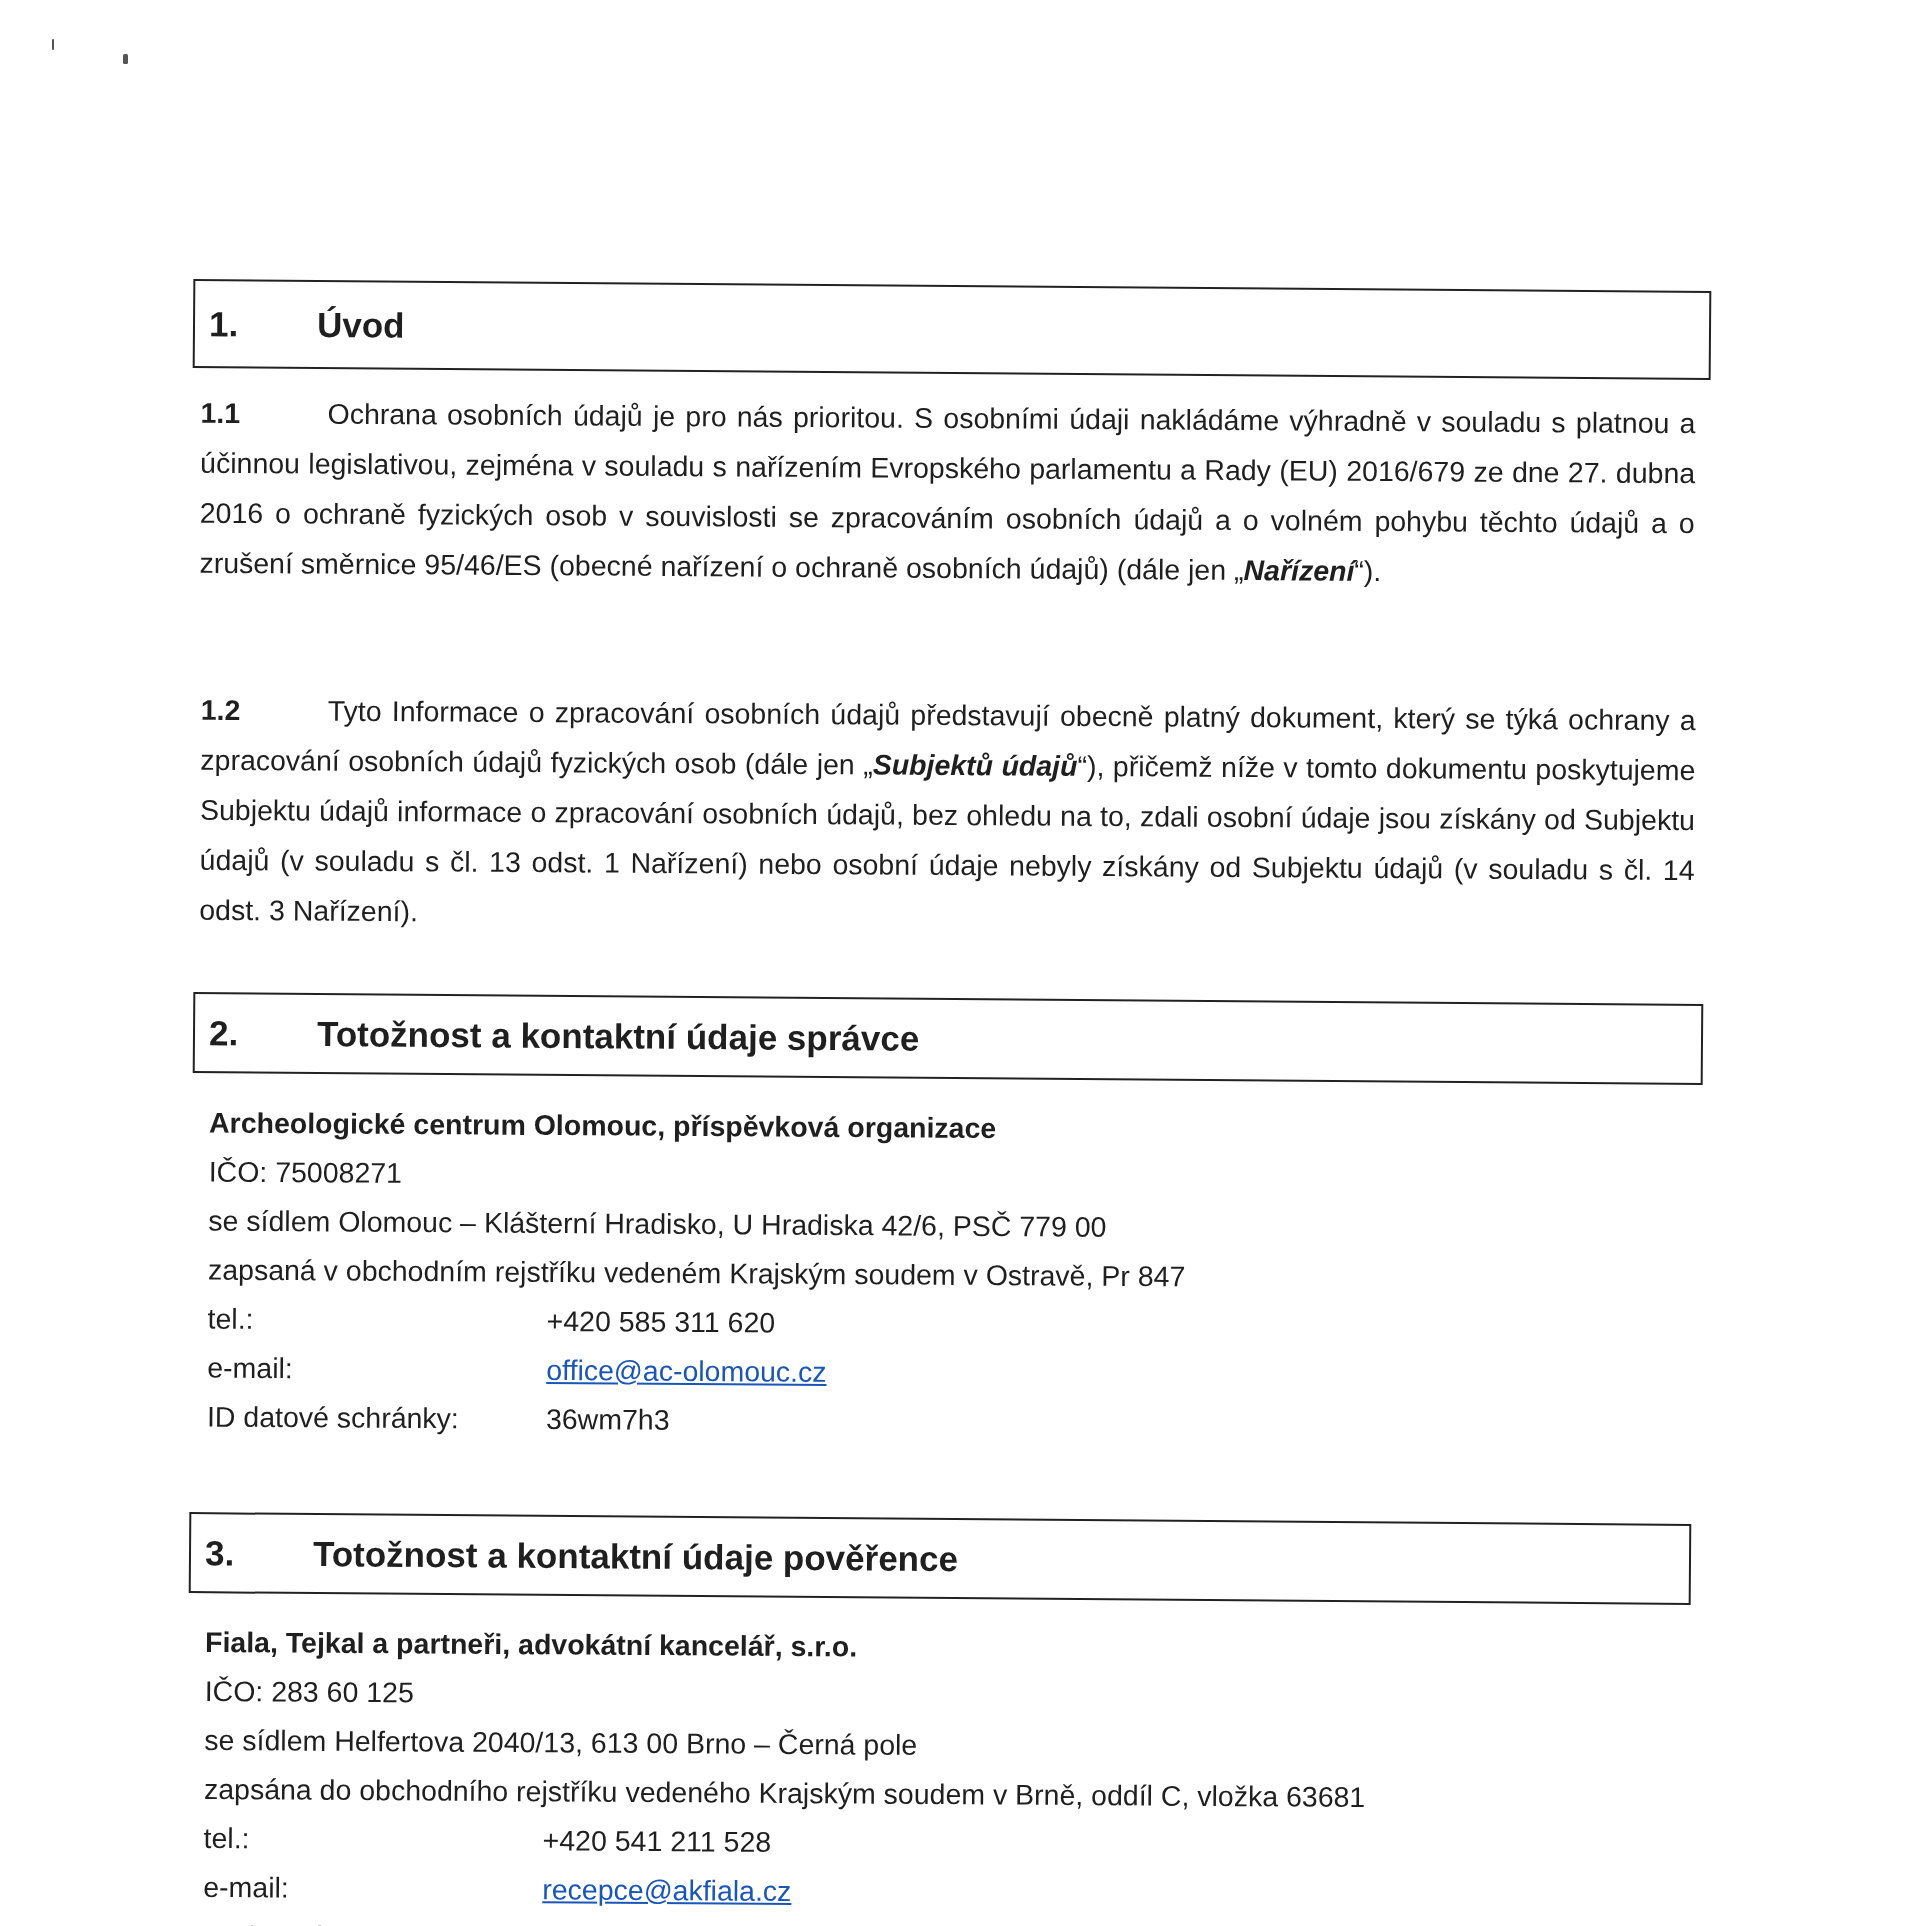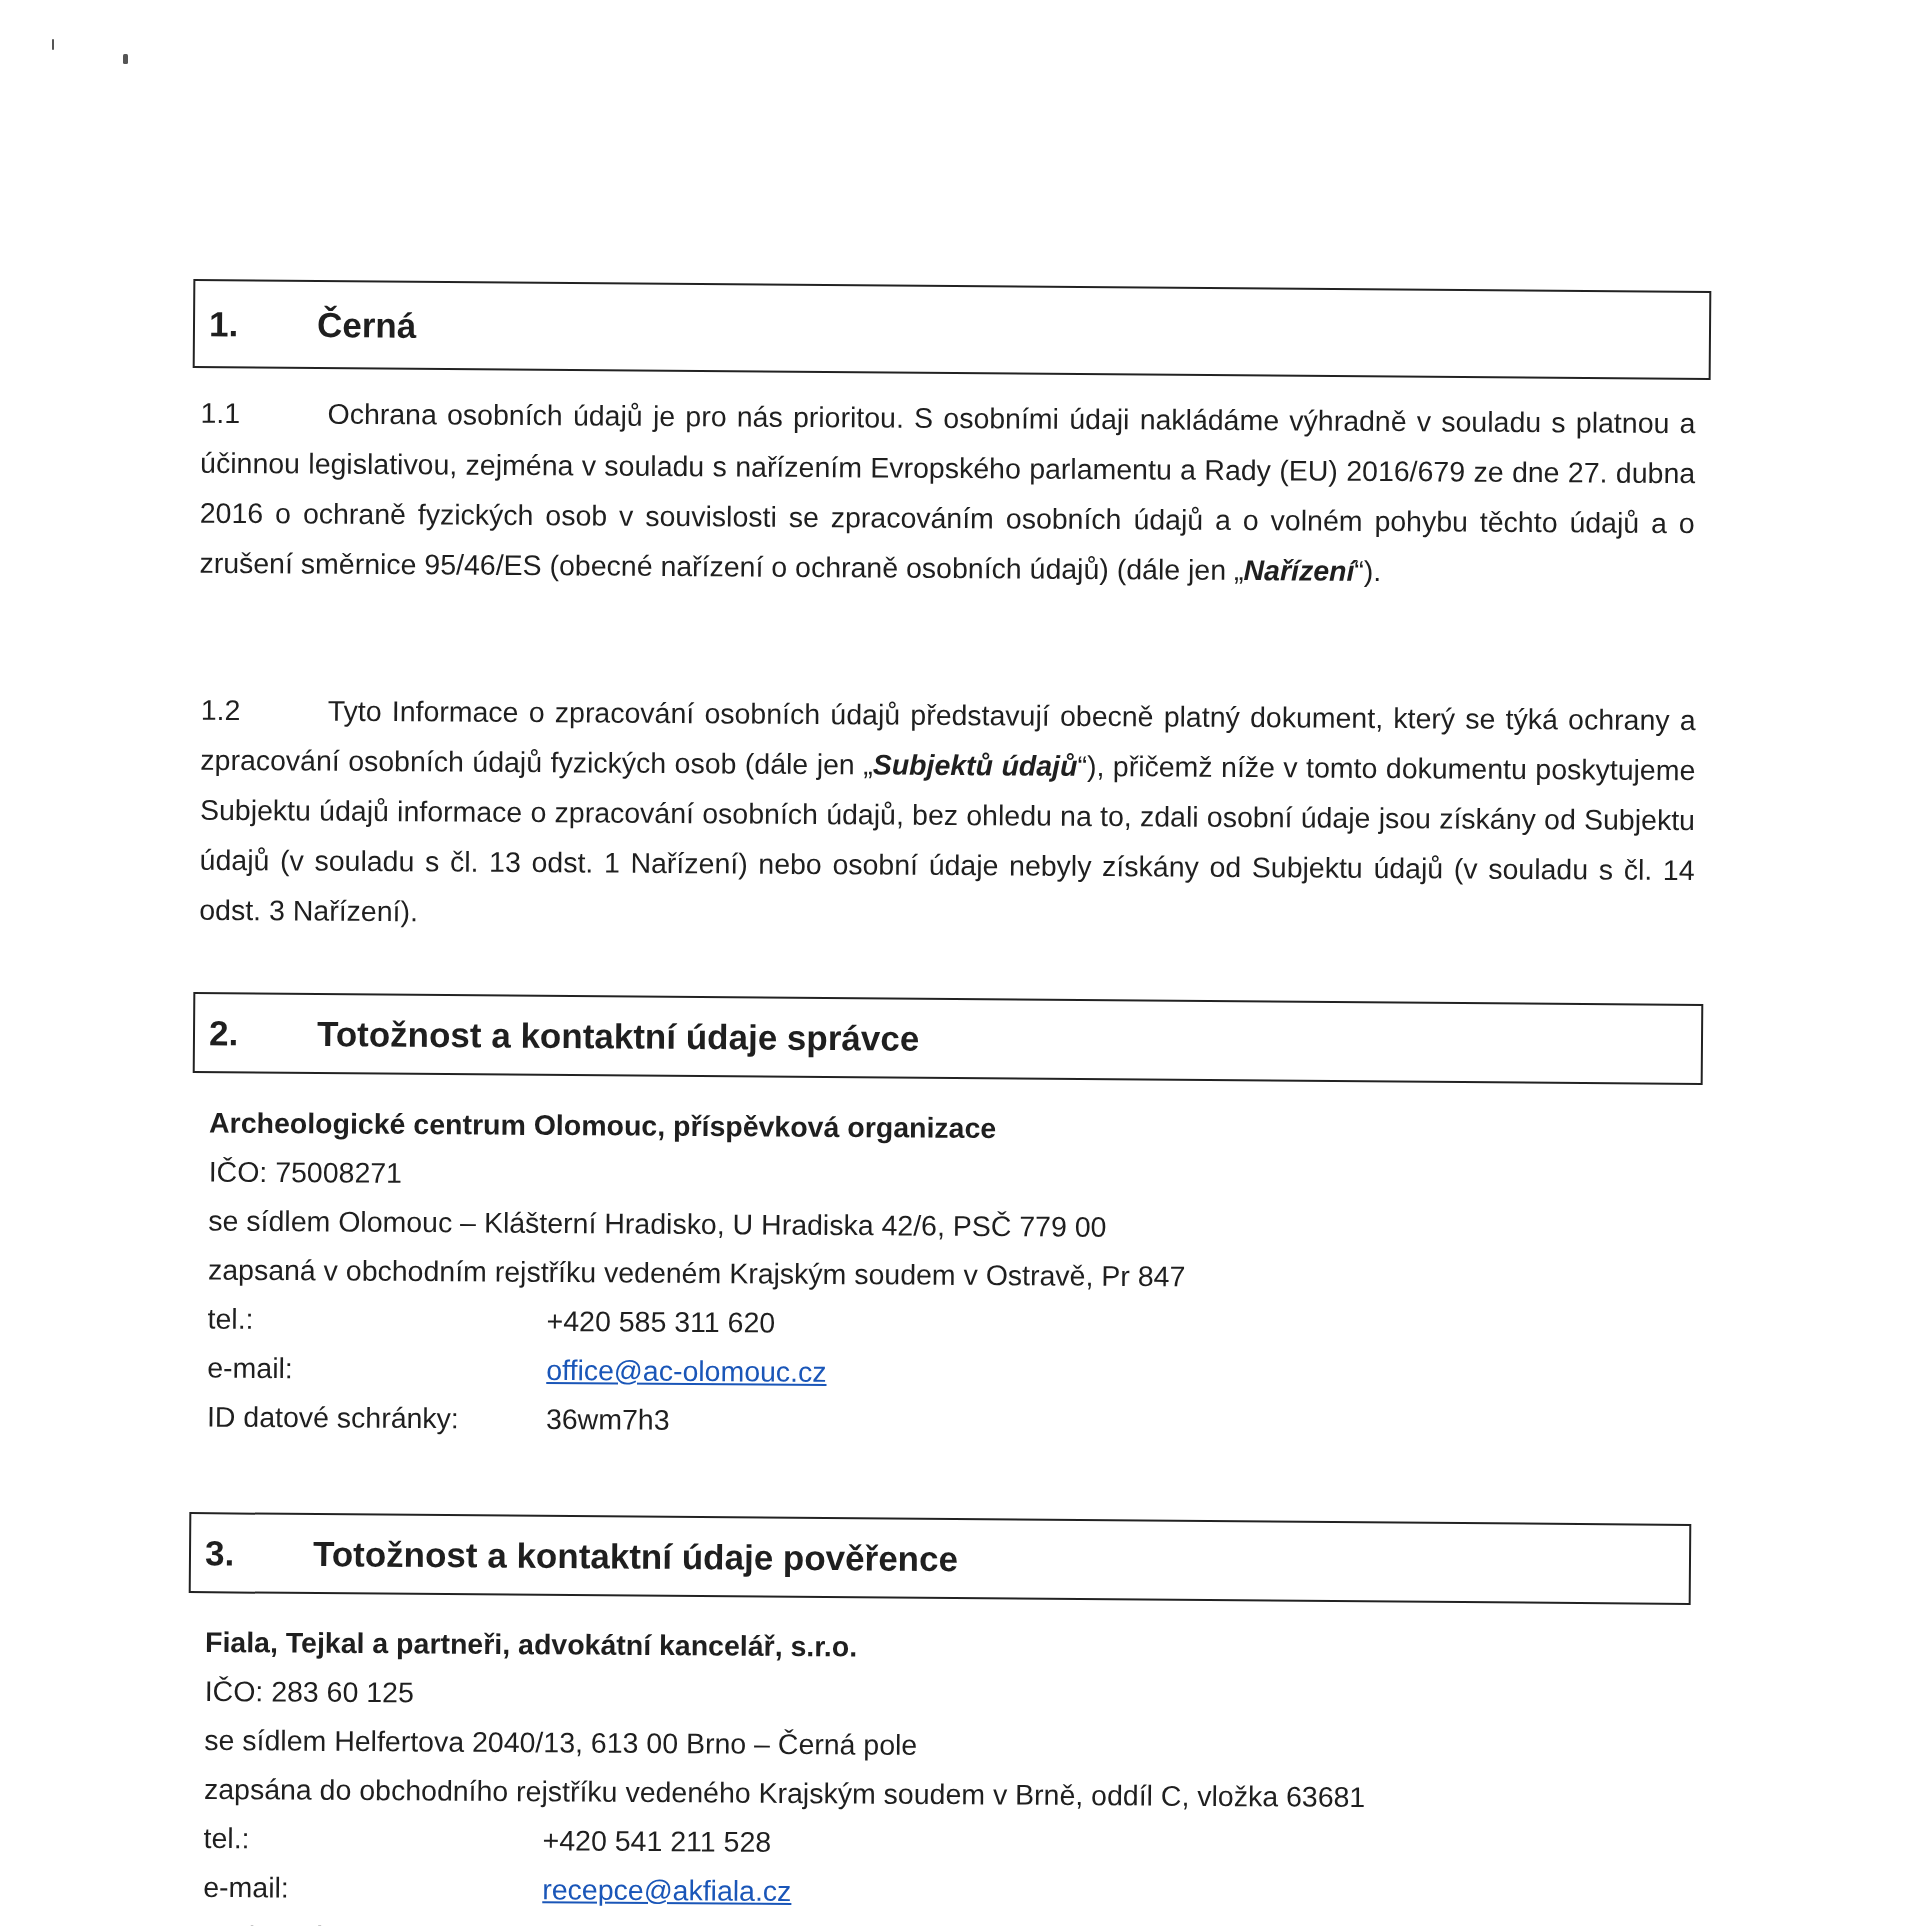--- a/index.html
+++ b/index.html
@@ -16,39 +16,39 @@
     position: absolute; border: 2.3px solid #222; box-sizing: border-box;
     display: flex; align-items: center;
   }
   .section-box .num { font-weight: bold; font-size: 35px; width: 108px; padding-left: 14px; }
   .section-box .title { font-weight: bold; font-size: 35px; }
 
   .para {
     position: absolute; font-size: 28.5px; line-height: 50px; text-align: justify;
     width: 1495px;
   }
-  .para .pnum { font-weight: normal; display: inline-block; width: 127px; }
+  .para .pnum { font-weight: bold; display: inline-block; width: 127px; }
   .para b i, .para .em { font-weight: bold; font-style: italic; }
 
   .block { position: absolute; font-size: 28.5px; line-height: 49px; }
   .block .org { font-weight: bold; }
   .row { display: flex; }
   .row .lbl { width: 339px; }
   .row a { color: #1a56b8; text-decoration: underline; }
 </style>
 </head>
 <body>
 
 <div class="page">
   <div class="speck a"></div>
   <div class="speck b"></div>
 
   <div class="section-box" style="left:193px; top:285px; width:1518px; height:89px; transform:rotate(0.45deg);">
     <span class="num">1.</span>
-    <span class="title">Černá</span>
+    <span class="title">Úvod</span>
   </div>
 
   <div class="para" style="left:200px; top:393px; transform:rotate(0.4deg);">
     <span class="pnum">1.1</span><span>Ochrana osobních údajů je pro nás prioritou. S osobními údaji nakládáme výhradně v souladu s platnou a účinnou legislativou, zejména v souladu s nařízením Evropského parlamentu a Rady (EU) 2016/679 ze dne 27. dubna 2016 o ochraně fyzických osob v souvislosti se zpracováním osobních údajů a o volném pohybu těchto údajů a o zrušení směrnice 95/46/ES (obecné nařízení o ochraně osobních údajů) (dále jen „</span><span class="em">Nařízení</span><span>“).</span>
   </div>
 
   <div class="para" style="left:200px; top:690px; transform:rotate(0.4deg);">
     <span class="pnum">1.2</span><span>Tyto Informace o zpracování osobních údajů představují obecně platný dokument, který se týká ochrany a zpracování osobních údajů fyzických osob (dále jen „</span><span class="em">Subjektů údajů</span><span>“), přičemž níže v tomto dokumentu poskytujeme Subjektu údajů informace o zpracování osobních údajů, bez ohledu na to, zdali osobní údaje jsou získány od Subjektu údajů (v souladu s čl. 13 odst. 1 Nařízení) nebo osobní údaje nebyly získány od Subjektu údajů (v souladu s čl. 14 odst. 3 Nařízení).</span>
   </div>
 

